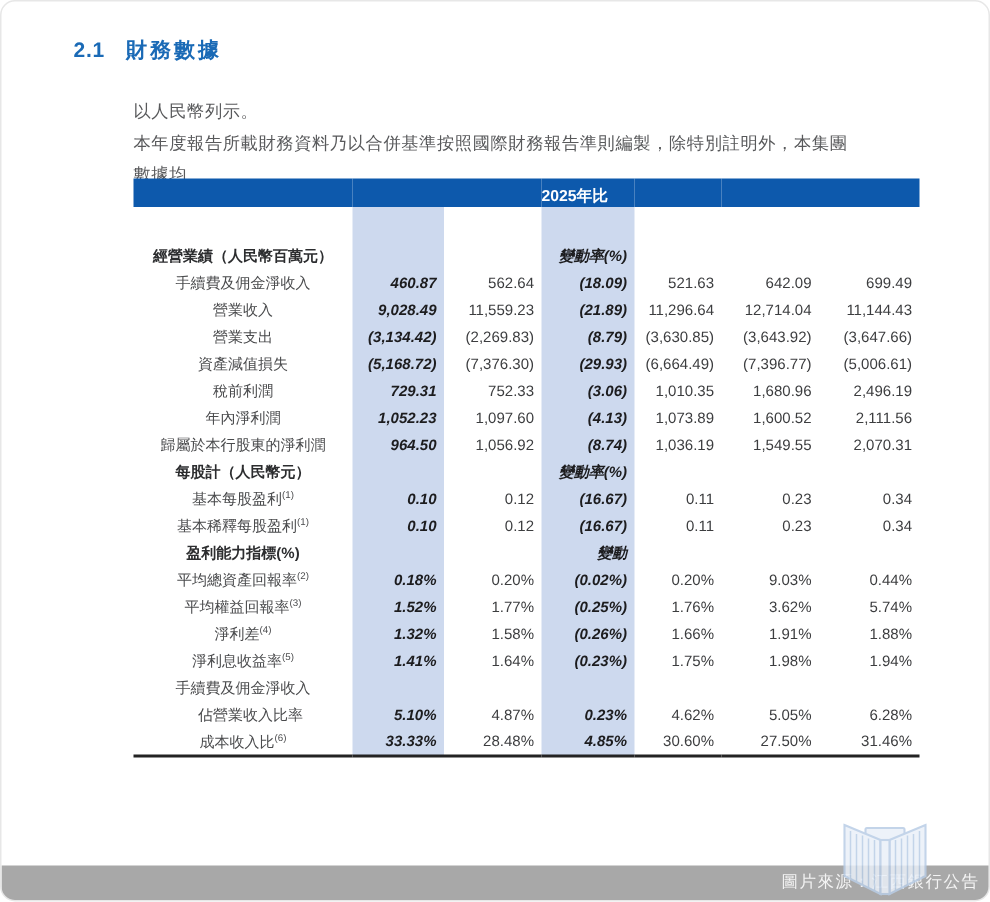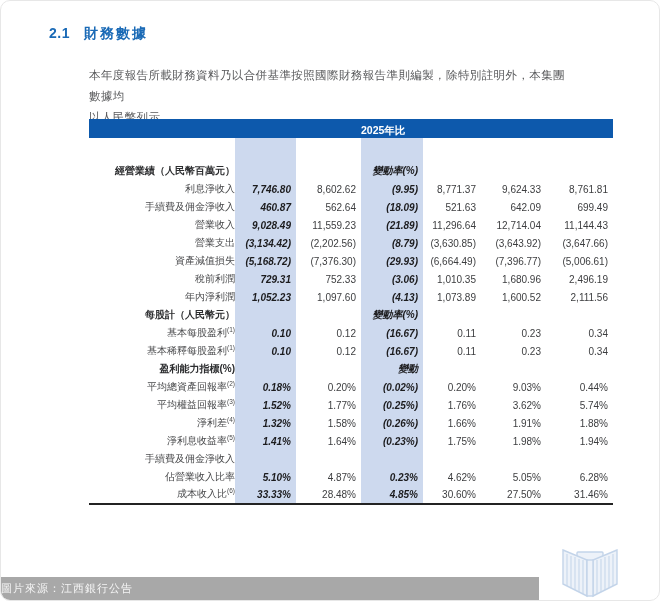--- a/index.html
+++ b/index.html
@@ -16,43 +16,43 @@
   table { width:524px; border-collapse:collapse; table-layout:fixed;
           font-size:10px; color:#3c3d3f; border-bottom:2px solid #232323; }
   thead td { background:#0d59ac; color:#ffffff; font-weight:bold; font-size:10.5px;
              text-align:left; padding-right:5px; }
   thead tr.r1 td { height:19px; vertical-align:bottom; }
   thead tr.r2 td { height:21px; vertical-align:middle; padding-bottom:3px; }
   tbody td { height:18px; vertical-align:middle; white-space:nowrap; }
   td.num { text-align:right; padding-right:5px; }
   td.hl { background:#cdd9ee;font-style:italic; }
   td.b { font-weight:bold; color:#1c1c1e; }
-  td.label { text-align:right; color:#4a4b4d; }
+  td.label { text-align:center; color:#4a4b4d; }
   td.label.section { font-weight:bold; color:#2c2d2f; }
   td.label.indent { padding-left:10px; }
   sup { font-size:6.5px; }
   tr.spacer td { height:24px; }
-  .caption-bar { position:absolute; left:0; bottom:0; width:538px; height:23px;
-                 background:#a8a8a8; }
+  .caption-bar { position:absolute; left:0; bottom:0; width:660px; height:23px;
+                 background:#a8a8a8; text-align:right; }
   .caption-bar span { font-size:11px; color:#f4f4f4; line-height:23px;
                       padding-right:8px; letter-spacing:1px; }
   .watermark { position:absolute; right:32px; bottom:0; width:74px; height:62px; opacity:0.85; }
 </style>
 </head>
 <body>
 
 <div class="card">
 
   <div class="title">
     <span class="num">2.1</span><span class="txt">財務數據</span>
   </div>
 
   <div class="intro">
+    <div>以人民幣列示。</div>
     <div>本年度報告所載財務資料乃以合併基準按照國際財務報告準則編製，除特別註明外，本集團數據均</div>
-    <div>以人民幣列示。</div>
   </div>
 
   <div class="tablewrap">
     <table>
       <colgroup>
         <col style="width:146px">
           <col style="width:61px">
           <col style="width:65px">
         <col style="width:62px">
           <col style="width:58px">
@@ -83,50 +83,41 @@
           <tr>
             <td class="label section">經營業績（人民幣百萬元）</td>
             <td class="num hl"></td>
             <td class="num"></td>
             <td class="num hl b">變動率(%)</td>
             <td class="num"></td>
             <td class="num"></td>
             <td class="num"></td>
           </tr>
           <tr>
-            <td class="label">利息淨收入</td>
-            <td class="num hl b">7,746.80</td>
-            <td class="num">8,602.62</td>
-            <td class="num hl b">(9.95)</td>
-            <td class="num">8,771.37</td>
-            <td class="num">9,624.33</td>
-            <td class="num">8,761.81</td>
-          </tr>
-          <tr>
             <td class="label">手續費及佣金淨收入</td>
             <td class="num hl b">460.87</td>
             <td class="num">562.64</td>
             <td class="num hl b">(18.09)</td>
             <td class="num">521.63</td>
             <td class="num">642.09</td>
             <td class="num">699.49</td>
           </tr>
           <tr>
             <td class="label">營業收入</td>
             <td class="num hl b">9,028.49</td>
             <td class="num">11,559.23</td>
             <td class="num hl b">(21.89)</td>
             <td class="num">11,296.64</td>
             <td class="num">12,714.04</td>
             <td class="num">11,144.43</td>
           </tr>
           <tr>
             <td class="label">營業支出</td>
             <td class="num hl b">(3,134.42)</td>
-            <td class="num">(2,202.56)</td>
+            <td class="num">(2,269.83)</td>
             <td class="num hl b">(8.79)</td>
             <td class="num">(3,630.85)</td>
             <td class="num">(3,643.92)</td>
             <td class="num">(3,647.66)</td>
           </tr>
           <tr>
             <td class="label">資產減值損失</td>
             <td class="num hl b">(5,168.72)</td>
             <td class="num">(7,376.30)</td>
             <td class="num hl b">(29.93)</td>
@@ -144,20 +135,29 @@
             <td class="num">2,496.19</td>
           </tr>
           <tr>
             <td class="label">年內淨利潤</td>
             <td class="num hl b">1,052.23</td>
             <td class="num">1,097.60</td>
             <td class="num hl b">(4.13)</td>
             <td class="num">1,073.89</td>
             <td class="num">1,600.52</td>
             <td class="num">2,111.56</td>
+          </tr>
+          <tr>
+            <td class="label">歸屬於本行股東的淨利潤</td>
+            <td class="num hl b">964.50</td>
+            <td class="num">1,056.92</td>
+            <td class="num hl b">(8.74)</td>
+            <td class="num">1,036.19</td>
+            <td class="num">1,549.55</td>
+            <td class="num">2,070.31</td>
           </tr>
           <tr>
             <td class="label section">每股計（人民幣元）</td>
             <td class="num hl"></td>
             <td class="num"></td>
             <td class="num hl b">變動率(%)</td>
             <td class="num"></td>
             <td class="num"></td>
             <td class="num"></td>
           </tr>

